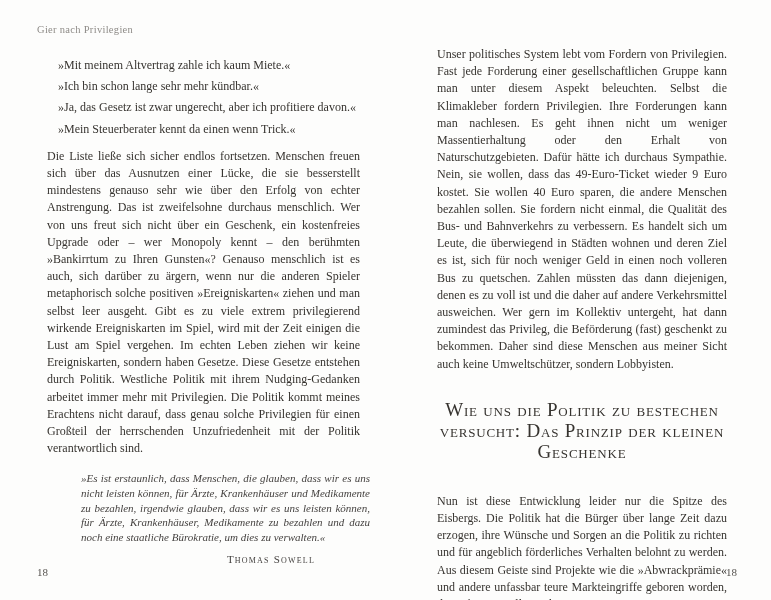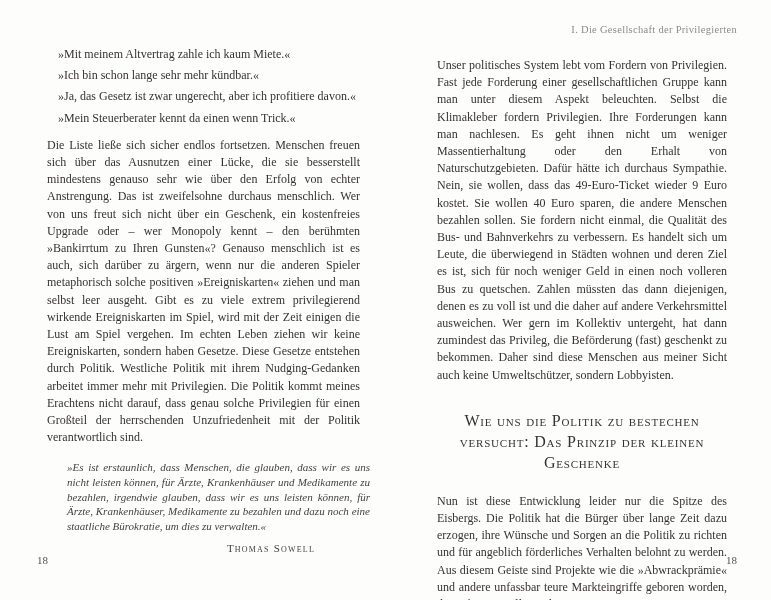--- a/index.html
+++ b/index.html
@@ -46,78 +46,78 @@
     -webkit-hyphens: auto;
   }
   .dialogue {
     margin: 4px;
     padding-left: 17px;
     text-align: left;
   }
   .para { margin: 10px; }
 
   .blockquote {
-    margin: 14px 0 0 30px;
+    margin: 14px 0 0 44px;
     font-style: italic;
     font-size: 11px;
     line-height: 14.6px;
     color: #454240;
   }
   .attribution {
     margin-top: 7px;
     text-align: right;
     padding-right: 55px;
     font-variant: small-caps;
     letter-spacing: 1.2px;
     font-size: 11px;
     color: #454240;
   }
 
   .section-heading {
-    margin: 26px 4px 20px;
-    font-size: 16px;
+    margin: 26px 4px 31px;
+    font-size: 19px;
     font-weight: normal;
     text-align: center;
     font-variant: small-caps;
     letter-spacing: 0.8px;
     line-height: 21px;
     color: #36332f;
   }
 
   .folio {
     position: absolute;
-    bottom: 34px;
+    bottom: 22px;
     font-size: 11px;
     color: #55524e;
   }
   .folio-left  { left: 0; }
   .folio-right { right: 0; }
 </style>
 </head>
 <body>
 
 <div class="spread">
 
   <div class="page page-left">
+    <div class="running-head rh-left">Gier nach Privilegien</div>
     <div class="page-body">
       <p class="dialogue">»Mit meinem Altvertrag zahle ich kaum Miete.«</p>
       <p class="dialogue">»Ich bin schon lange sehr mehr kündbar.«</p>
       <p class="dialogue">»Ja, das Gesetz ist zwar ungerecht, aber ich profitiere davon.«</p>
       <p class="dialogue">»Mein Steuerberater kennt da einen wenn Trick.«</p>
       <p class="para">Die Liste ließe sich sicher endlos fortsetzen. Menschen freuen sich über das Ausnutzen einer Lücke, die sie besserstellt mindestens genauso sehr wie über den Erfolg von echter Anstrengung. Das ist zweifelsohne durchaus menschlich. Wer von uns freut sich nicht über ein Geschenk, ein kostenfreies Upgrade oder – wer Monopoly kennt – den berühmten »Bankirrtum zu Ihren Gunsten«? Genauso menschlich ist es auch, sich darüber zu ärgern, wenn nur die anderen Spieler metaphorisch solche positiven »Ereigniskarten« ziehen und man selbst leer ausgeht. Gibt es zu viele extrem privilegierend wirkende Ereigniskarten im Spiel, wird mit der Zeit einigen die Lust am Spiel vergehen. Im echten Leben ziehen wir keine Ereigniskarten, sondern haben Gesetze. Diese Gesetze entstehen durch Politik. Westliche Politik mit ihrem Nudging-Gedanken arbeitet immer mehr mit Privilegien. Die Politik kommt meines Erachtens nicht darauf, dass genau solche Privilegien für einen Großteil der herrschenden Unzufriedenheit mit der Politik verantwortlich sind.</p>
       <div class="blockquote">»Es ist erstaunlich, dass Menschen, die glauben, dass wir es uns nicht leisten können, für Ärzte, Krankenhäuser und Medikamente zu bezahlen, irgendwie glauben, dass wir es uns leisten können, für Ärzte, Krankenhäuser, Medikamente zu bezahlen und dazu noch eine staatliche Bürokratie, um dies zu verwalten.«</div>
       <div class="attribution">Thomas Sowell</div>
     </div>
     <div class="folio folio-left">18</div>
   </div>
 
   <div class="gutter"></div>
 
   <div class="page page-right">
-    <div class="running-head rh-right">I. Die Gesellschaft der Privilegierten</div>
     <div class="page-body">
       <p class="para">Unser politisches System lebt vom Fordern von Privilegien. Fast jede Forderung einer gesellschaftlichen Gruppe kann man unter diesem Aspekt beleuchten. Selbst die Klimakleber fordern Privilegien. Ihre Forderungen kann man nachlesen. Es geht ihnen nicht um weniger Massentierhaltung oder den Erhalt von Naturschutzgebieten. Dafür hätte ich durchaus Sympathie. Nein, sie wollen, dass das 49-Euro-Ticket wieder 9 Euro kostet. Sie wollen 40 Euro sparen, die andere Menschen bezahlen sollen. Sie fordern nicht einmal, die Qualität des Bus- und Bahnverkehrs zu verbessern. Es handelt sich um Leute, die überwiegend in Städten wohnen und deren Ziel es ist, sich für noch weniger Geld in einen noch volleren Bus zu quetschen. Zahlen müssten das dann diejenigen, denen es zu voll ist und die daher auf andere Verkehrsmittel ausweichen. Wer gern im Kollektiv untergeht, hat dann zumindest das Privileg, die Beförderung (fast) geschenkt zu bekommen. Daher sind diese Menschen aus meiner Sicht auch keine Umweltschützer, sondern Lobbyisten.</p>
       <h2 class="section-heading">Wie uns die Politik zu bestechen versucht: Das Prinzip der kleinen Geschenke</h2>
       <p class="para">Nun ist diese Entwicklung leider nur die Spitze des Eisbergs. Die Politik hat die Bürger über lange Zeit dazu erzogen, ihre Wünsche und Sorgen an die Politik zu richten und für angeblich förderliches Verhalten belohnt zu werden. Aus diesem Geiste sind Projekte wie die »Abwrackprämie« und andere unfassbar teure Markteingriffe geboren worden, die auf Kosten aller recht</p>
     </div>
     <div class="folio folio-right">18</div>
   </div>
 
 </div>
 

